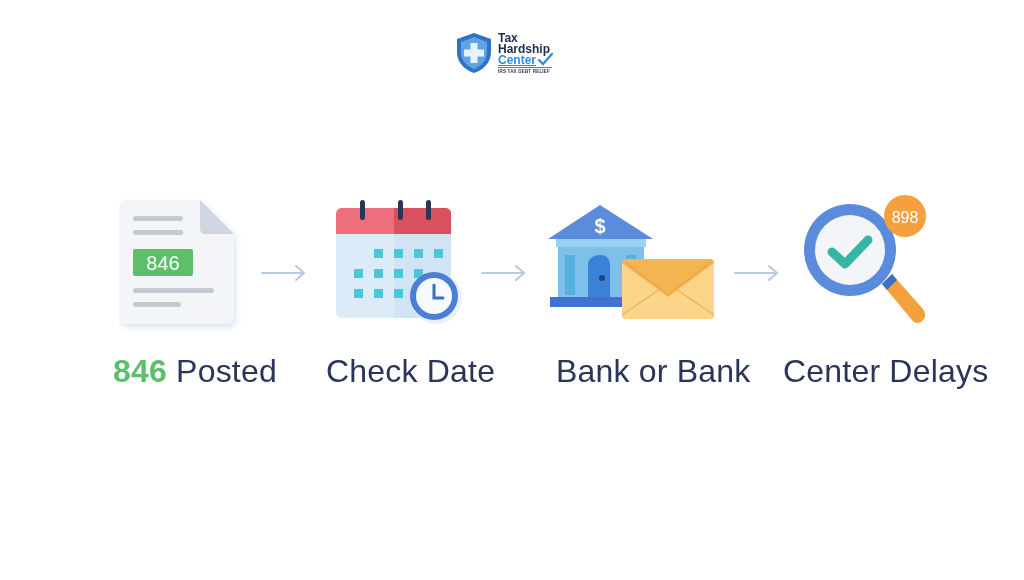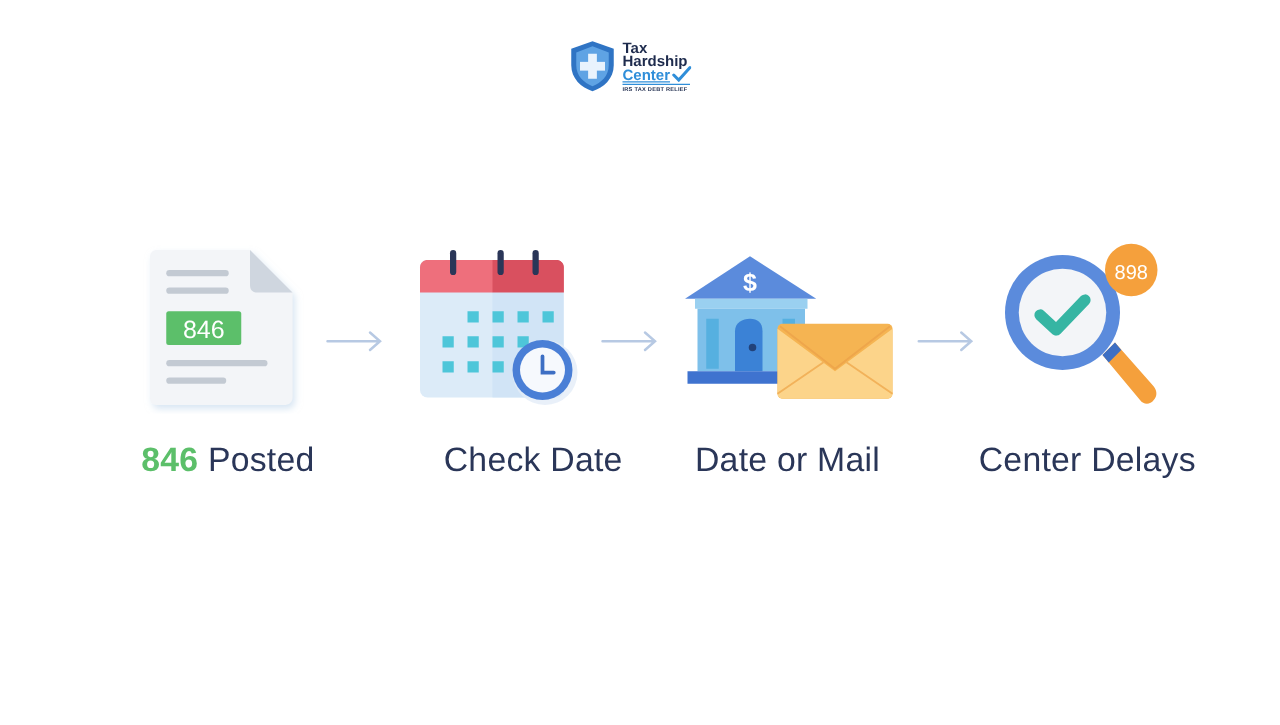--- a/index.html
+++ b/index.html
@@ -10,21 +10,21 @@
   .logo .shield { position: absolute; left: 0; top: 0; width: 38px; height: 42px; }
   .logo .brand { position: absolute; left: 43px; top: 1px; font-weight: 700; line-height: 11px; font-size: 12px; color: #1e2b4d; }
   .logo .brand .l3 { color: #2f8ed9; text-decoration: underline; }
   .logo .tag { position: absolute; left: 43px; top: 37px; font-size: 4.5px; font-weight: 700; color: #1e2b4d; letter-spacing: 0.2px; white-space: nowrap; }
   .logo .tick { position: absolute; left: 82px; top: 20px; width: 16px; height: 14px; }
   .logo .underline { position: absolute; left: 43px; top: 35px; width: 54px; height: 1px; background: #2f8ed9; }
 
   .step-icon { position: absolute; }
   .arrow { position: absolute; top: 264px; width: 48px; height: 18px; }
 
-  .label { position: absolute; top: 353px; font-size: 27px; color: #2a3658; white-space: nowrap; letter-spacing: 0.2px; }
+  .label { position: absolute; top: 353px; font-size: 32px; color: #2a3658; white-space: nowrap; letter-spacing: 0.2px; }
   .label .num { color: #5cbf6a; font-weight: 700; }
 </style>
 </head>
 <body>
 
 <div class="logo">
   <svg class="shield" viewBox="0 0 38 42">
     <path d="M19 1 L36 7 L36 20 C36 31 28 38 19 41 C10 38 2 31 2 20 L2 7 Z" fill="#2f74c4"></path>
     <path d="M19 5 L32 10 L32 20 C32 29 26 34 19 37 C12 34 6 29 6 20 L6 10 Z" fill="#5fa3e4"></path>
     <rect x="15.5" y="11" width="7" height="20" fill="#e9f3fd"></rect>
@@ -119,15 +119,15 @@
   <circle cx="50" cy="60" r="46" fill="#5b8bdc"></circle>
   <circle cx="50" cy="60" r="35" fill="#f3f5f8"></circle>
   <path d="M32 62 L45 74 L68 50" stroke="#36b5a3" stroke-width="9" fill="none" stroke-linecap="round" stroke-linejoin="round"></path>
   <circle cx="105" cy="26" r="21" fill="#f5a03c"></circle>
   <text x="105" y="33" text-anchor="middle" font-family="Liberation Sans, sans-serif" font-size="16" fill="#ffffff">898</text>
 </svg>
 
 <div class="label" style="left:113px">
   <span class="num">846</span><span> Posted</span>
 </div>
-<div class="label" style="left:355px">Check Date</div>
-<div class="label" style="left:556px">Date or Mail</div>
+<div class="label" style="left:326px">Check Date</div>
+<div class="label" style="left:556px">Bank or Bank</div>
 <div class="label" style="left:783px">Center Delays</div>
 
 </body></html>

